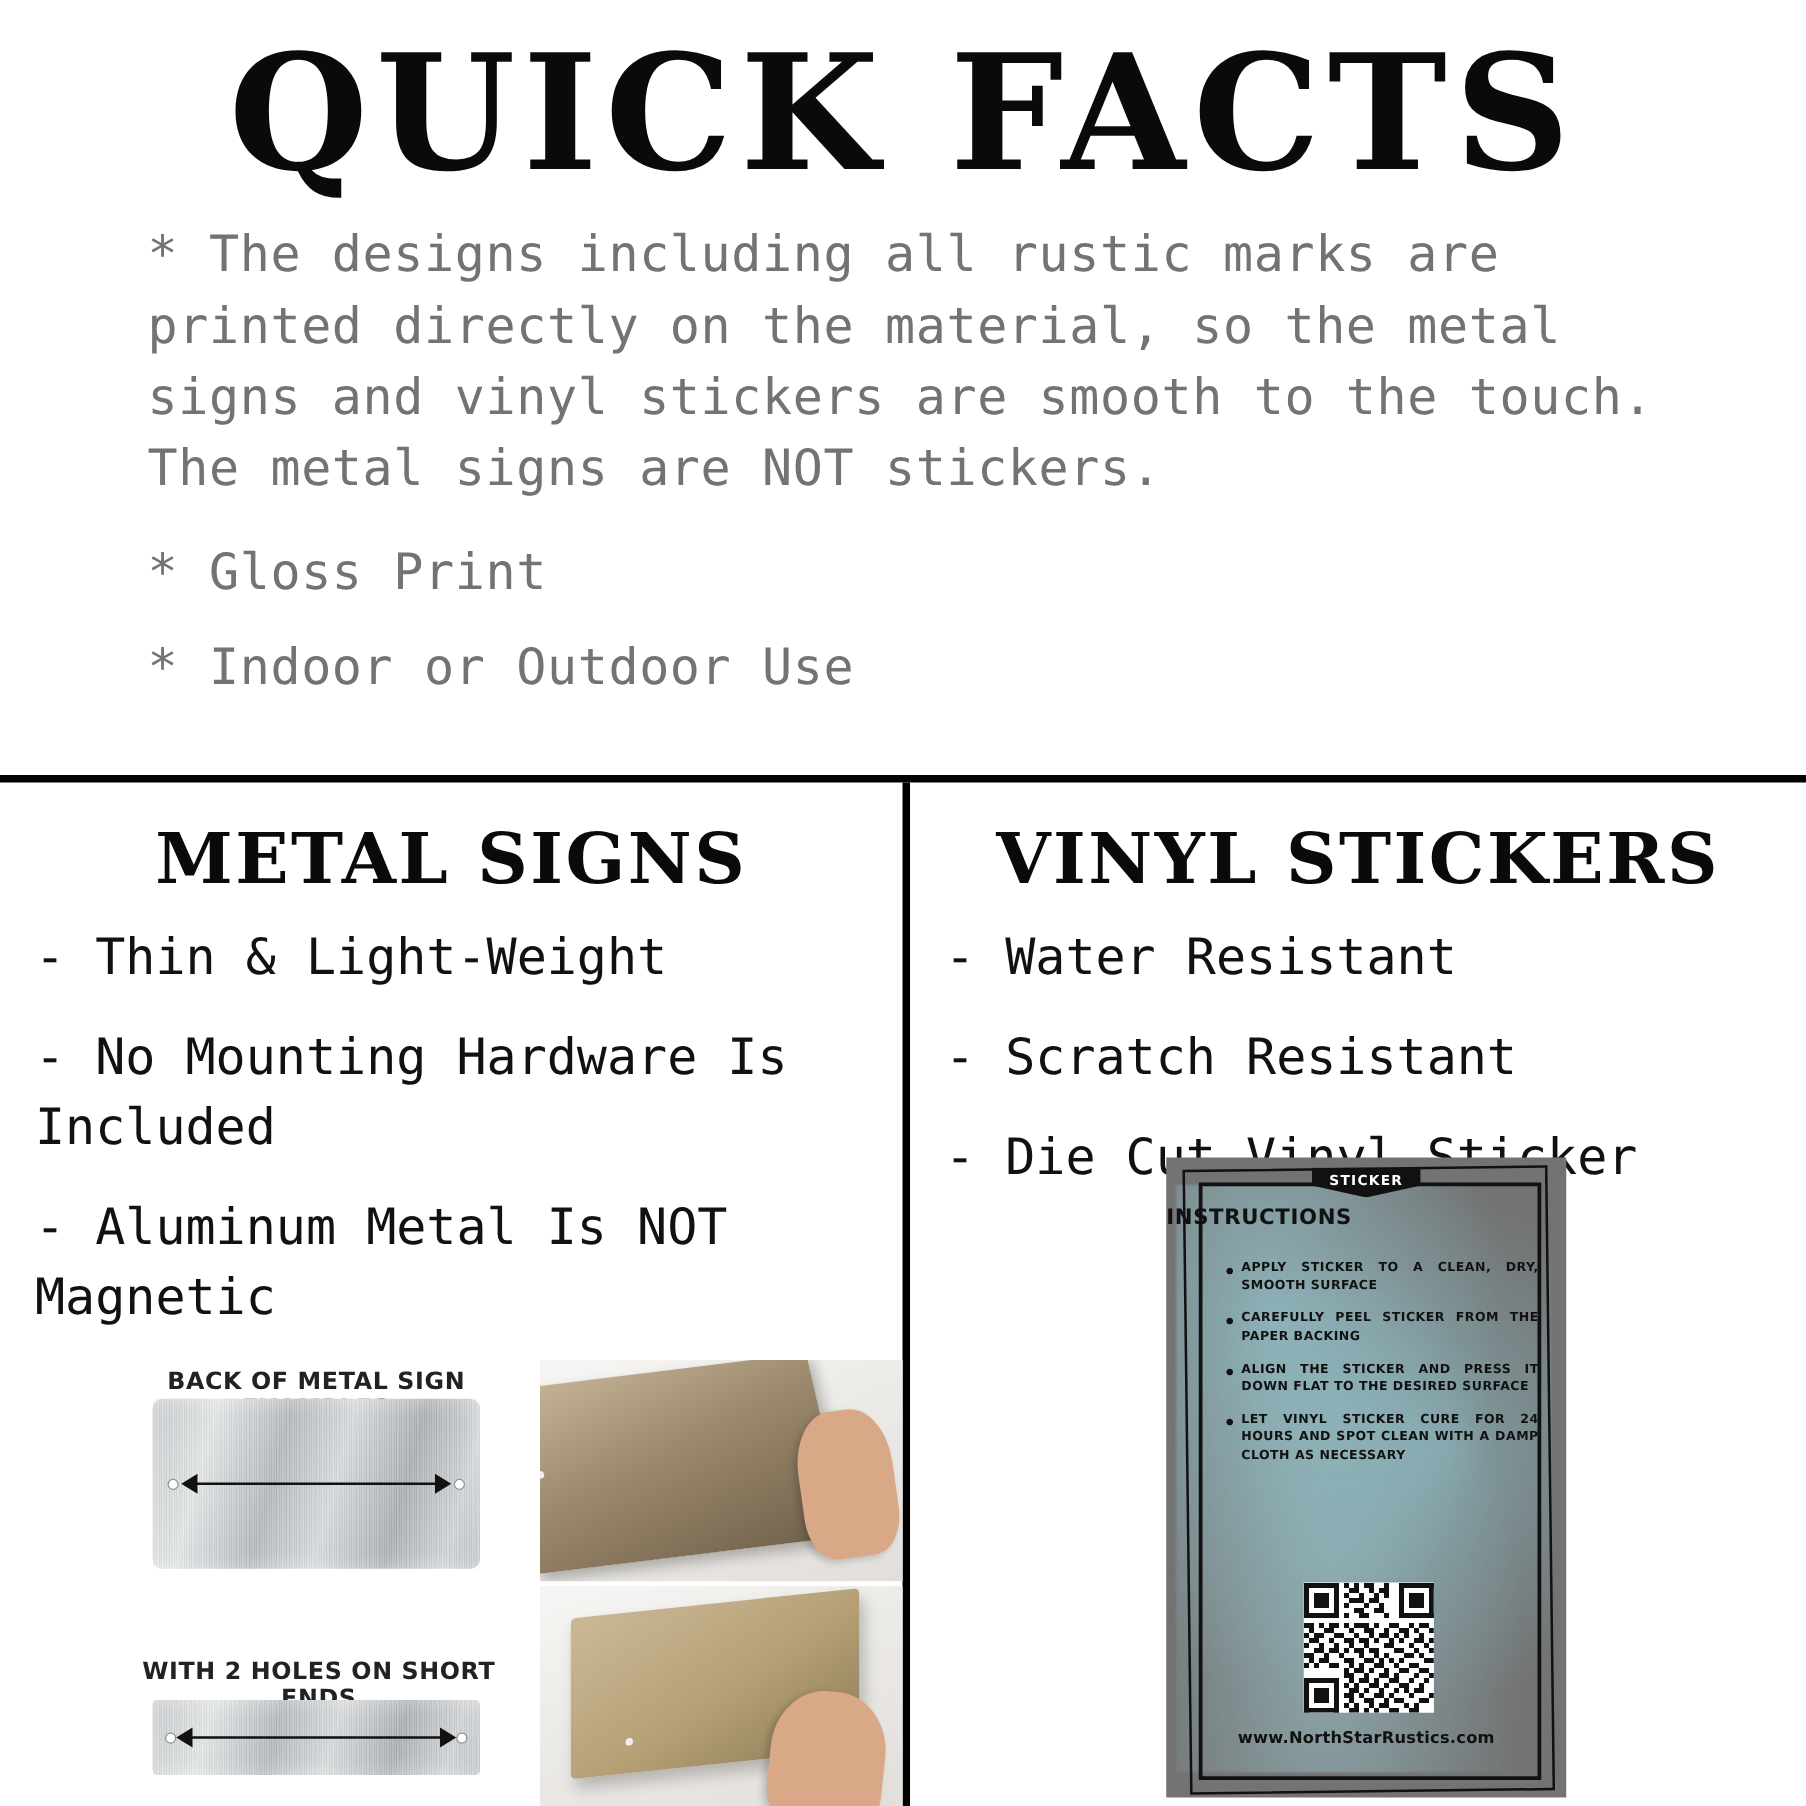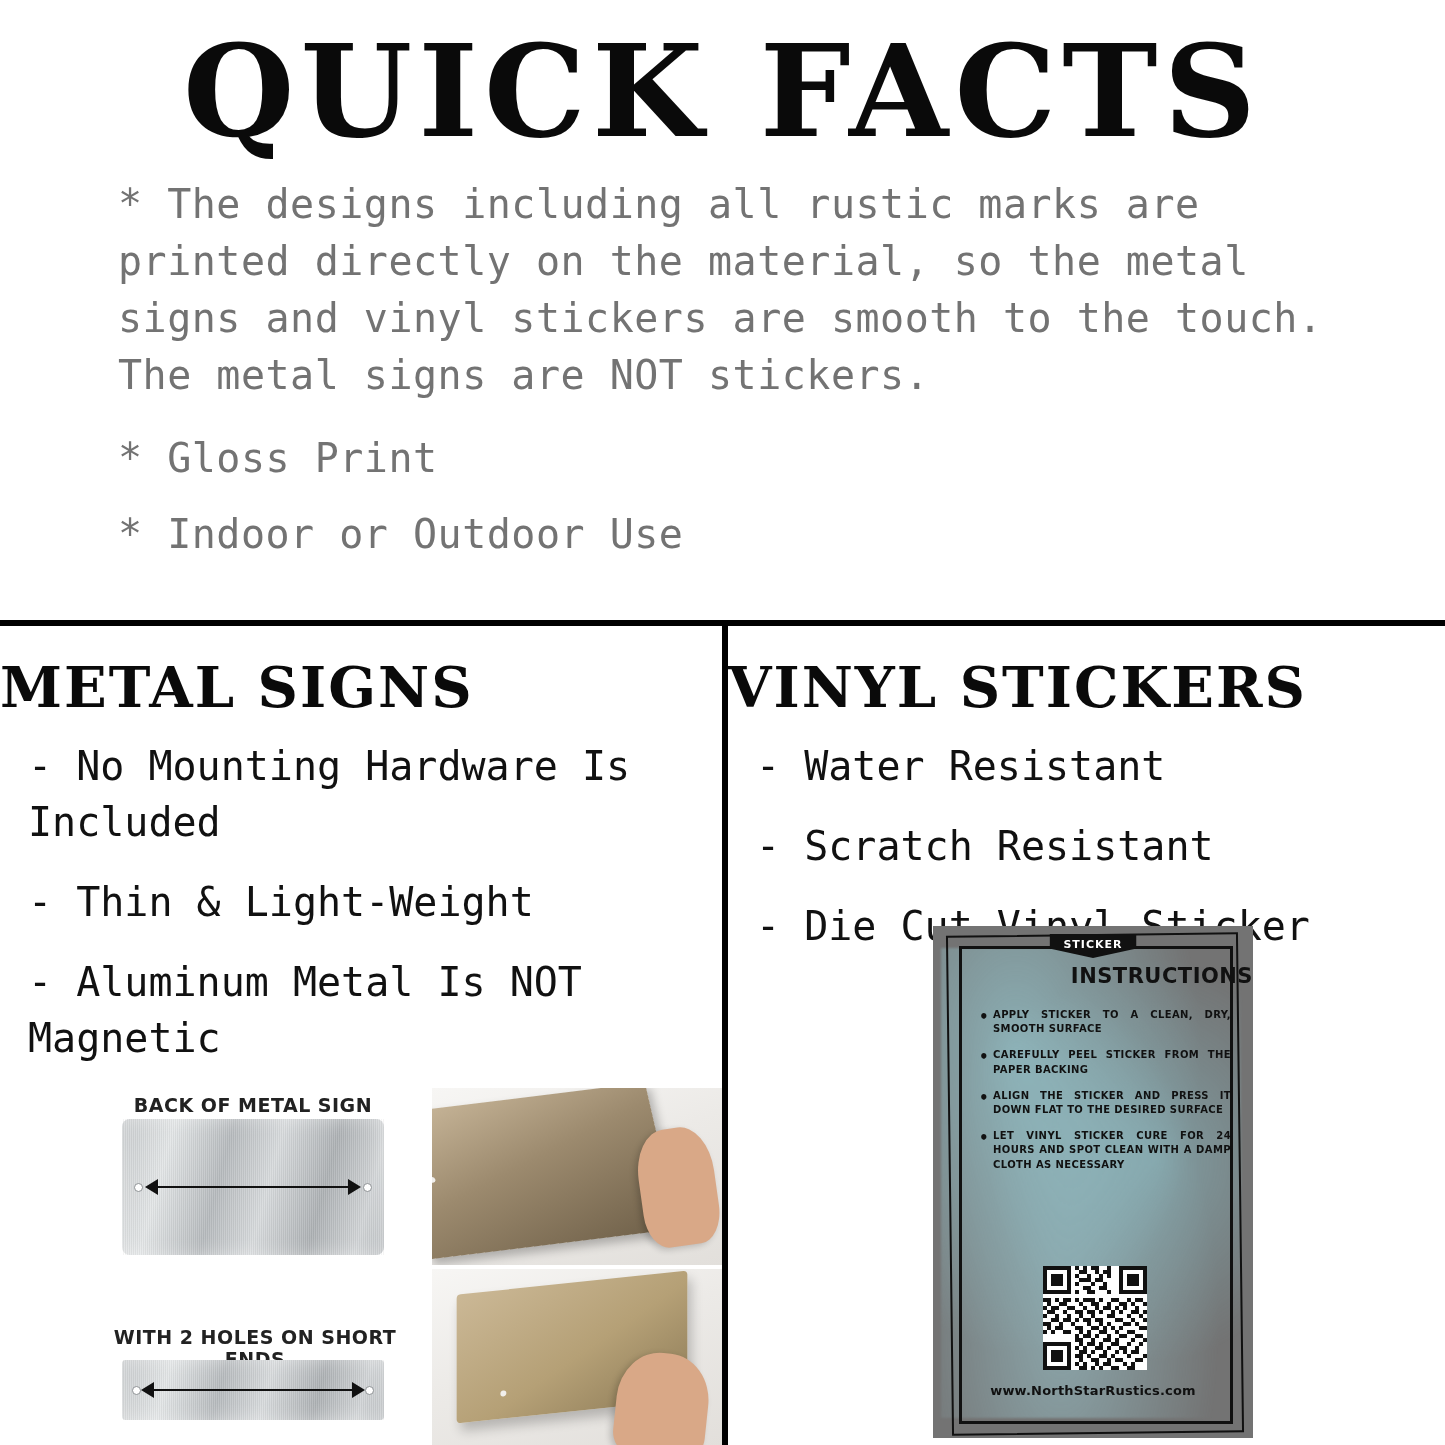--- a/index.html
+++ b/index.html
@@ -81,21 +81,21 @@
     box-sizing: border-box;
   }
   .col-left { left: 0; width: 722px; }
   .col-right { left: 728px; width: 717px; }
 
   .col-title {
     font-family: "DejaVu Serif", serif;
     font-weight: bold;
     font-size: 56px;
     letter-spacing: 2px;
-    text-align: left;
+    text-align: center;
     margin: 28px 0 18px 0;
     color: #0a0a0a;
   }
   .bullet {
     font-family: "DejaVu Sans Mono", monospace;
     font-size: 40px;
     line-height: 1.4;
     margin: 0 0 24px 0;
     color: #111111;
   }
@@ -296,24 +296,24 @@
     letter-spacing: 1px;
     padding: 4px 14px 7px 14px;
     clip-path: polygon(0 0, 100% 0, 100% 60%, 50% 100%, 0 60%);
     z-index: 5;
   }
   .instr-title {
     position: absolute;
     left: 0;
     right: 0;
     top: 38px;
-    text-align: right;
+    text-align: left;
     font-family: "DejaVu Sans", sans-serif;
     font-weight: bold;
-    font-size: 21px;
+    font-size: 17px;
     letter-spacing: 0.5px;
     color: #111111;
   }
   .instr-list {
     position: absolute;
     left: 44px;
     top: 70px;
     width: 238px;
     margin: 0;
     padding: 0 0 0 16px;
@@ -372,22 +372,22 @@
       <p class="fact small-gap">* Gloss Print</p>
       <p class="fact small-gap">* Indoor or Outdoor Use</p>
     </div>
   </div>
 
   <div class="hr-main"></div>
   <div class="v-divider"></div>
 
   <div class="col col-left">
     <div class="col-title">METAL SIGNS</div>
+    <p class="bullet">- Thin &amp; Light-Weight</p>
     <p class="bullet">- No Mounting Hardware Is Included</p>
-    <p class="bullet">- Thin &amp; Light-Weight</p>
     <p class="bullet">- Aluminum Metal Is NOT Magnetic</p>
 
     <div class="left-media">
       <div class="caption" style="position:absolute; left:122px; top:6px; width:262px;">BACK OF METAL SIGN EXAMPLES</div>
 
       <div class="plate plate-a">
         <div class="hole" style="left:12px; top:64px;"></div>
         <div class="hole" style="right:12px; top:64px;"></div>
         <div class="arrow-line" style="left:34px; top:67px; width:194px;"></div>
         <div class="arrow-head arrow-left" style="left:23px; top:60px;"></div>

